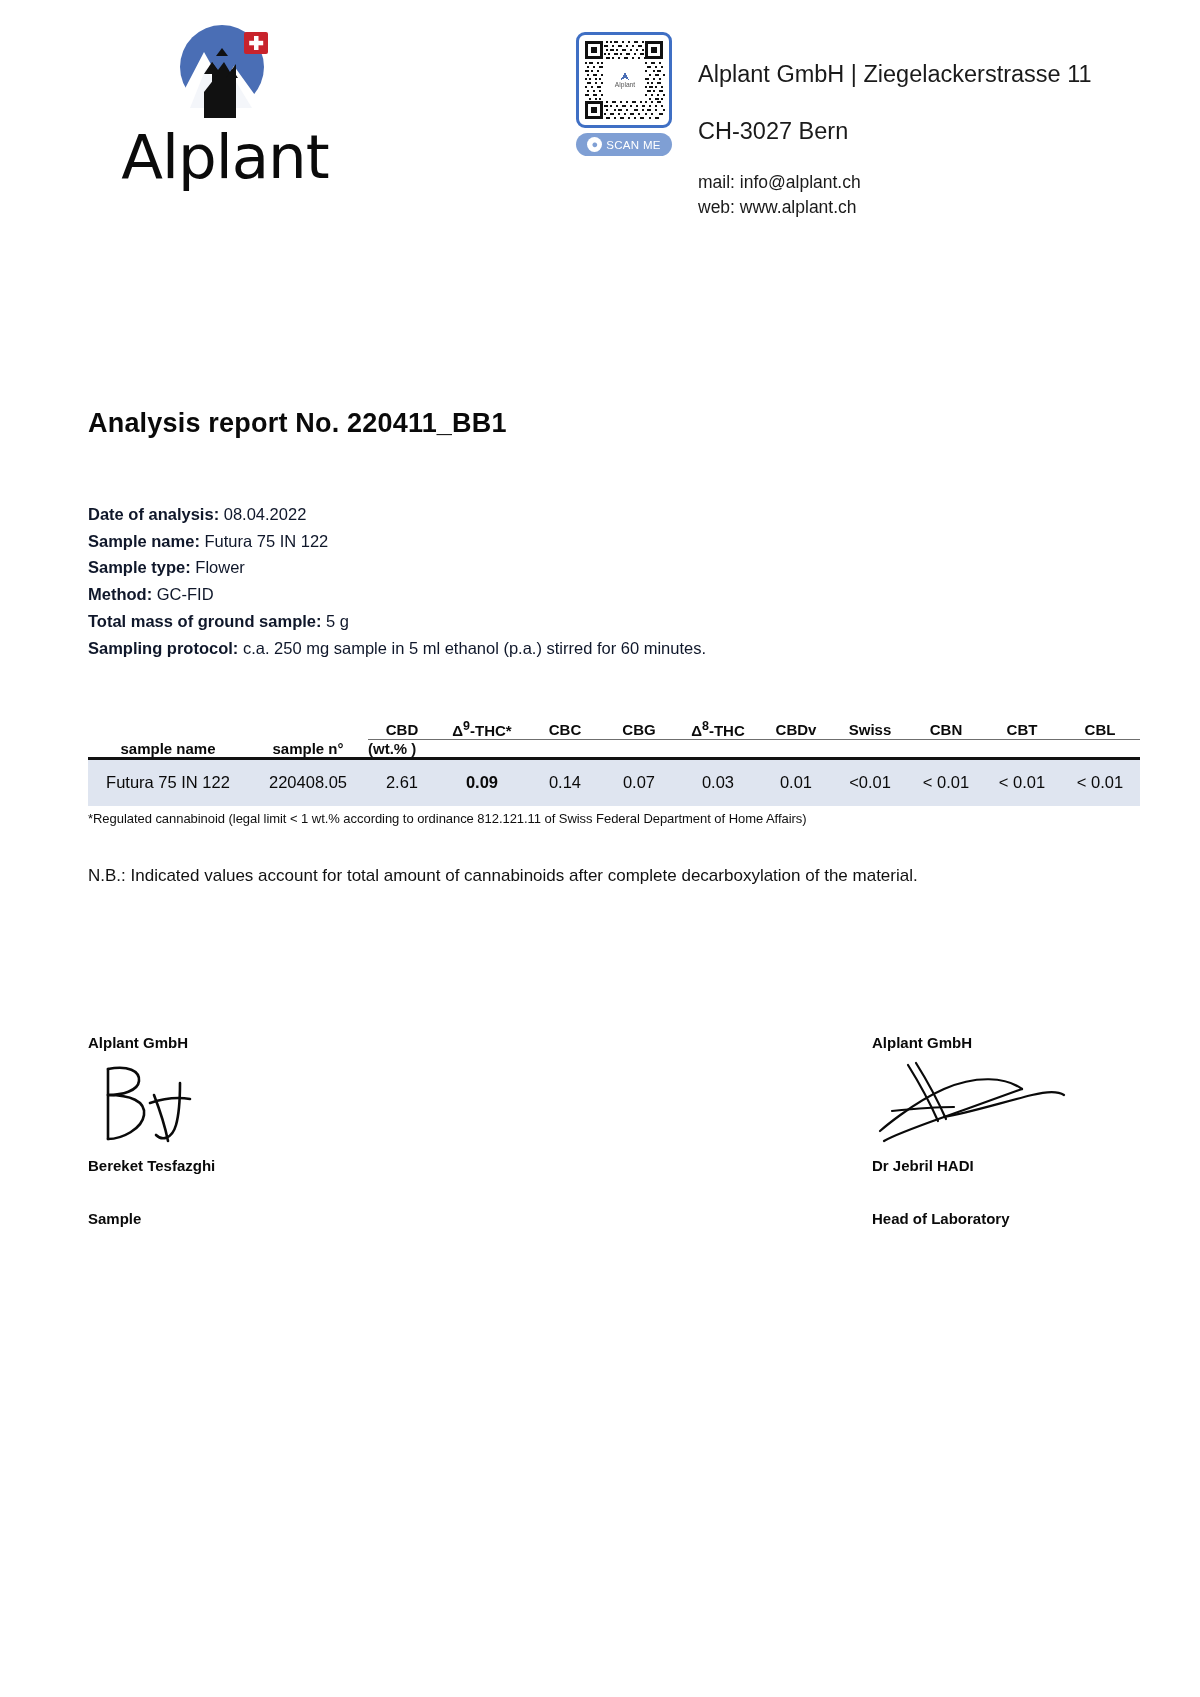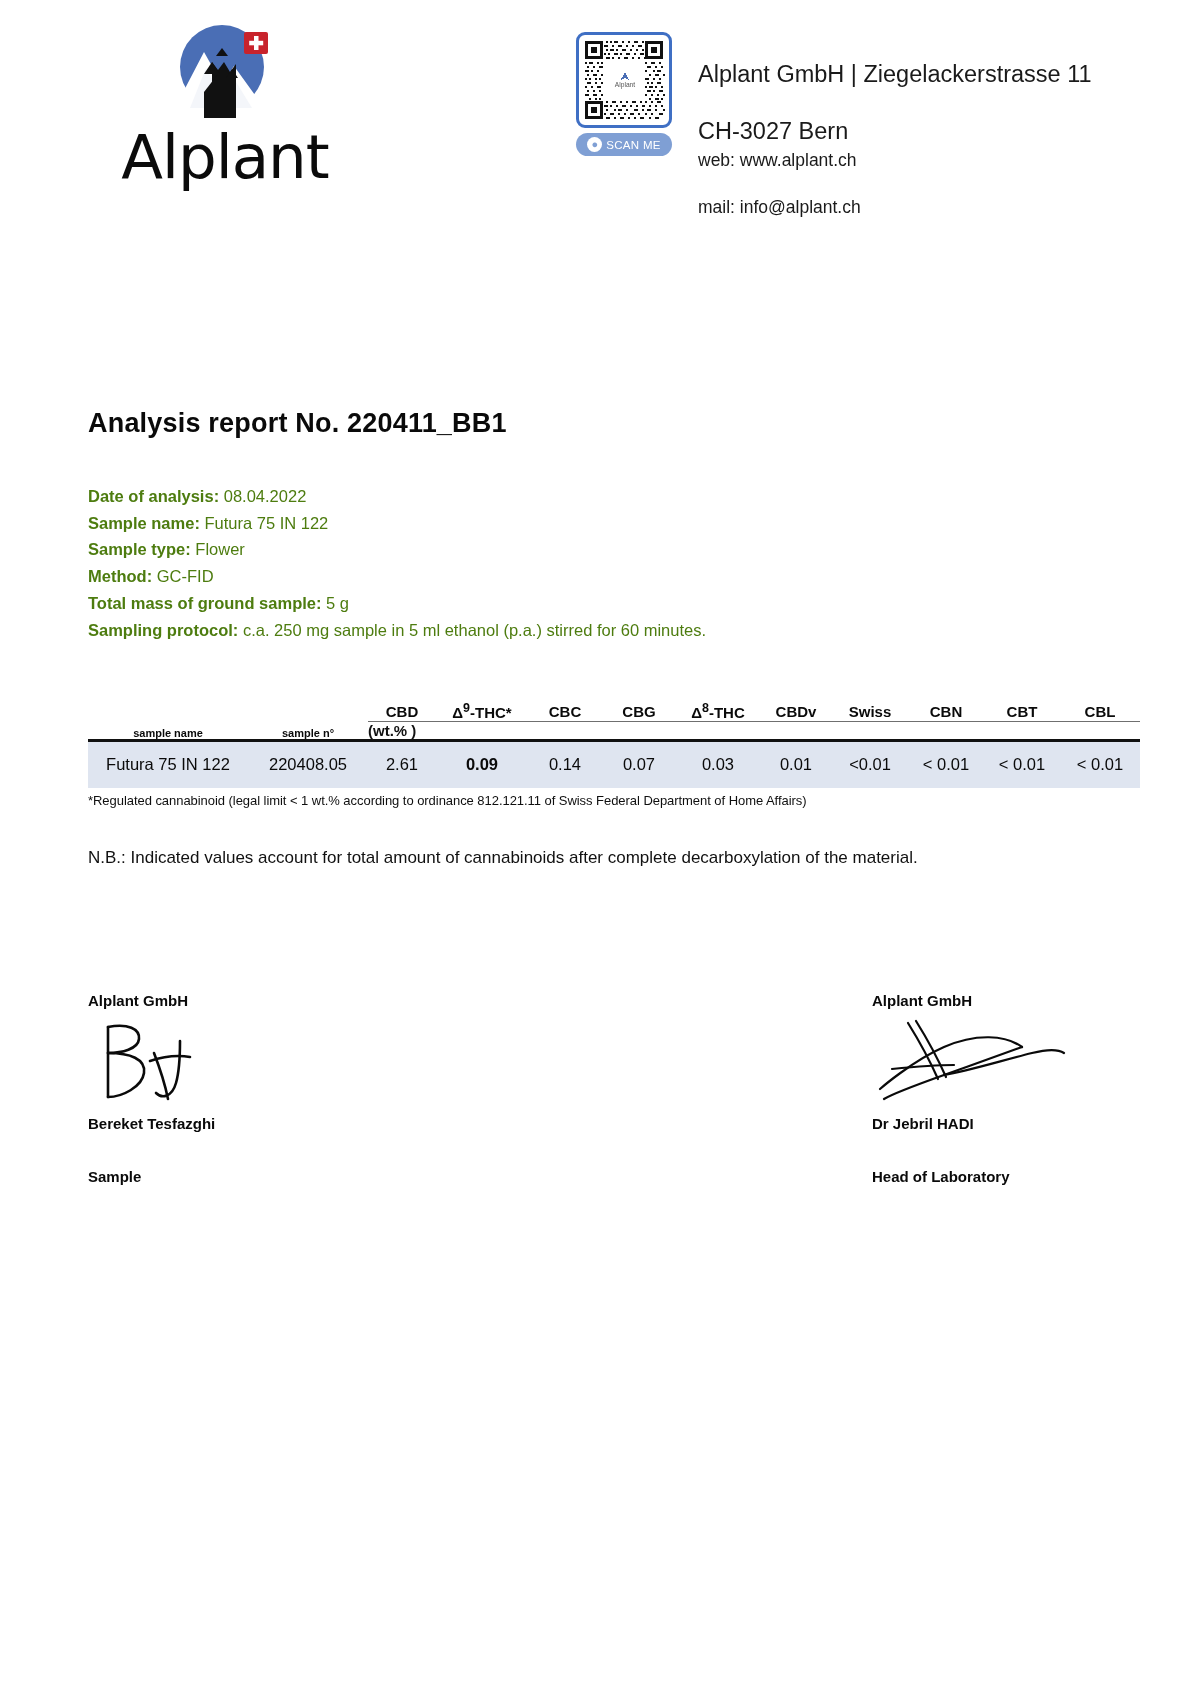--- a/index.html
+++ b/index.html
@@ -86,34 +86,34 @@
   
   .sheet { padding: 0 88px; }
   .report-title {
     font-size: 27px;
     font-weight: bold;
     letter-spacing: .2px;
     margin-top: 208px;
     color: #0a0a0a;
   }
 
-  .meta { margin-top: 44px; font-size: 16.5px; line-height: 1.62; color: #4d7c0f; }
+  .meta { margin-top: 62px; font-size: 16.5px; line-height: 1.62; color: #0f172a; }
   .meta .k { font-weight: bold; }
 
   
   .table-wrap { margin-top: 58px; }
   table.results { width: 100%; border-collapse: collapse; table-layout: fixed; }
   table.results th, table.results td { padding: 0; }
 
   .th-analyte {
     font-size: 15px; font-weight: bold; text-align: center;
     padding-bottom: 4px; color: #0a0a0a; white-space: nowrap;
   }
   .th-name {
-    font-size: 11px; font-weight: bold; text-align: center;
+    font-size: 15px; font-weight: bold; text-align: center;
     vertical-align: bottom; padding-bottom: 7px; color: #0a0a0a;
   }
   .units-row td {
     font-size: 15px; font-weight: bold; text-align: left;
     border-top: 1.3px solid #6f6f6f;
     padding: 3px 0 5px 0;
   }
 
   tr.data-row td {
     background: #dfe5f0;
@@ -138,21 +138,21 @@
     margin-top: 36px;
     font-size: 17px;
     line-height: 1.6;
     text-align: justify;
     color: #111;
     max-width: 920px;
   }
 
   
   .sign-area { margin-top: 120px; display: flex; }
-  .sign-col { width: 50%; position: relative; }
+  .sign-col { width: 50%; position: relative; margin-top: 24px; }
   .sign-col.right { padding-left: 272px; }
   .sign-company { font-size: 15px; font-weight: bold; color: #0a0a0a; }
   .sign-graphic { height: 104px; display: flex; align-items: center; }
   .sign-graphic.left { padding-left: 6px; }
   .sign-graphic.right { padding-left: 0px; }
   .sign-person { font-size: 15px; font-weight: bold; color: #0a0a0a; margin-top: 2px; }
   .sign-role { font-size: 15px; font-weight: bold; color: #0a0a0a; margin-top: 36px; }
 </style>
 </head>
 <body>
@@ -347,22 +347,22 @@
       </div>
       <div class="scan-pill">
         <span class="pdf-dot">●</span>
         <span class="scan-text">SCAN ME</span>
       </div>
     </div>
 
     <div class="addr-col">
       <div class="addr-main">Alplant GmbH | Ziegelackerstrasse 11</div>
       <div class="addr-main">CH-3027 Bern</div>
+      <div class="addr-sub">mail: info@alplant.ch</div>
       <div class="addr-sub" style="margin-top:0">web: www.alplant.ch</div>
-      <div class="addr-sub">mail: info@alplant.ch</div>
     </div>
   </div>
 </div>
 
 <div class="sheet">
 
   <div class="report-title">Analysis report No. 220411_BB1</div>
 
   <div class="meta">
     <div>

